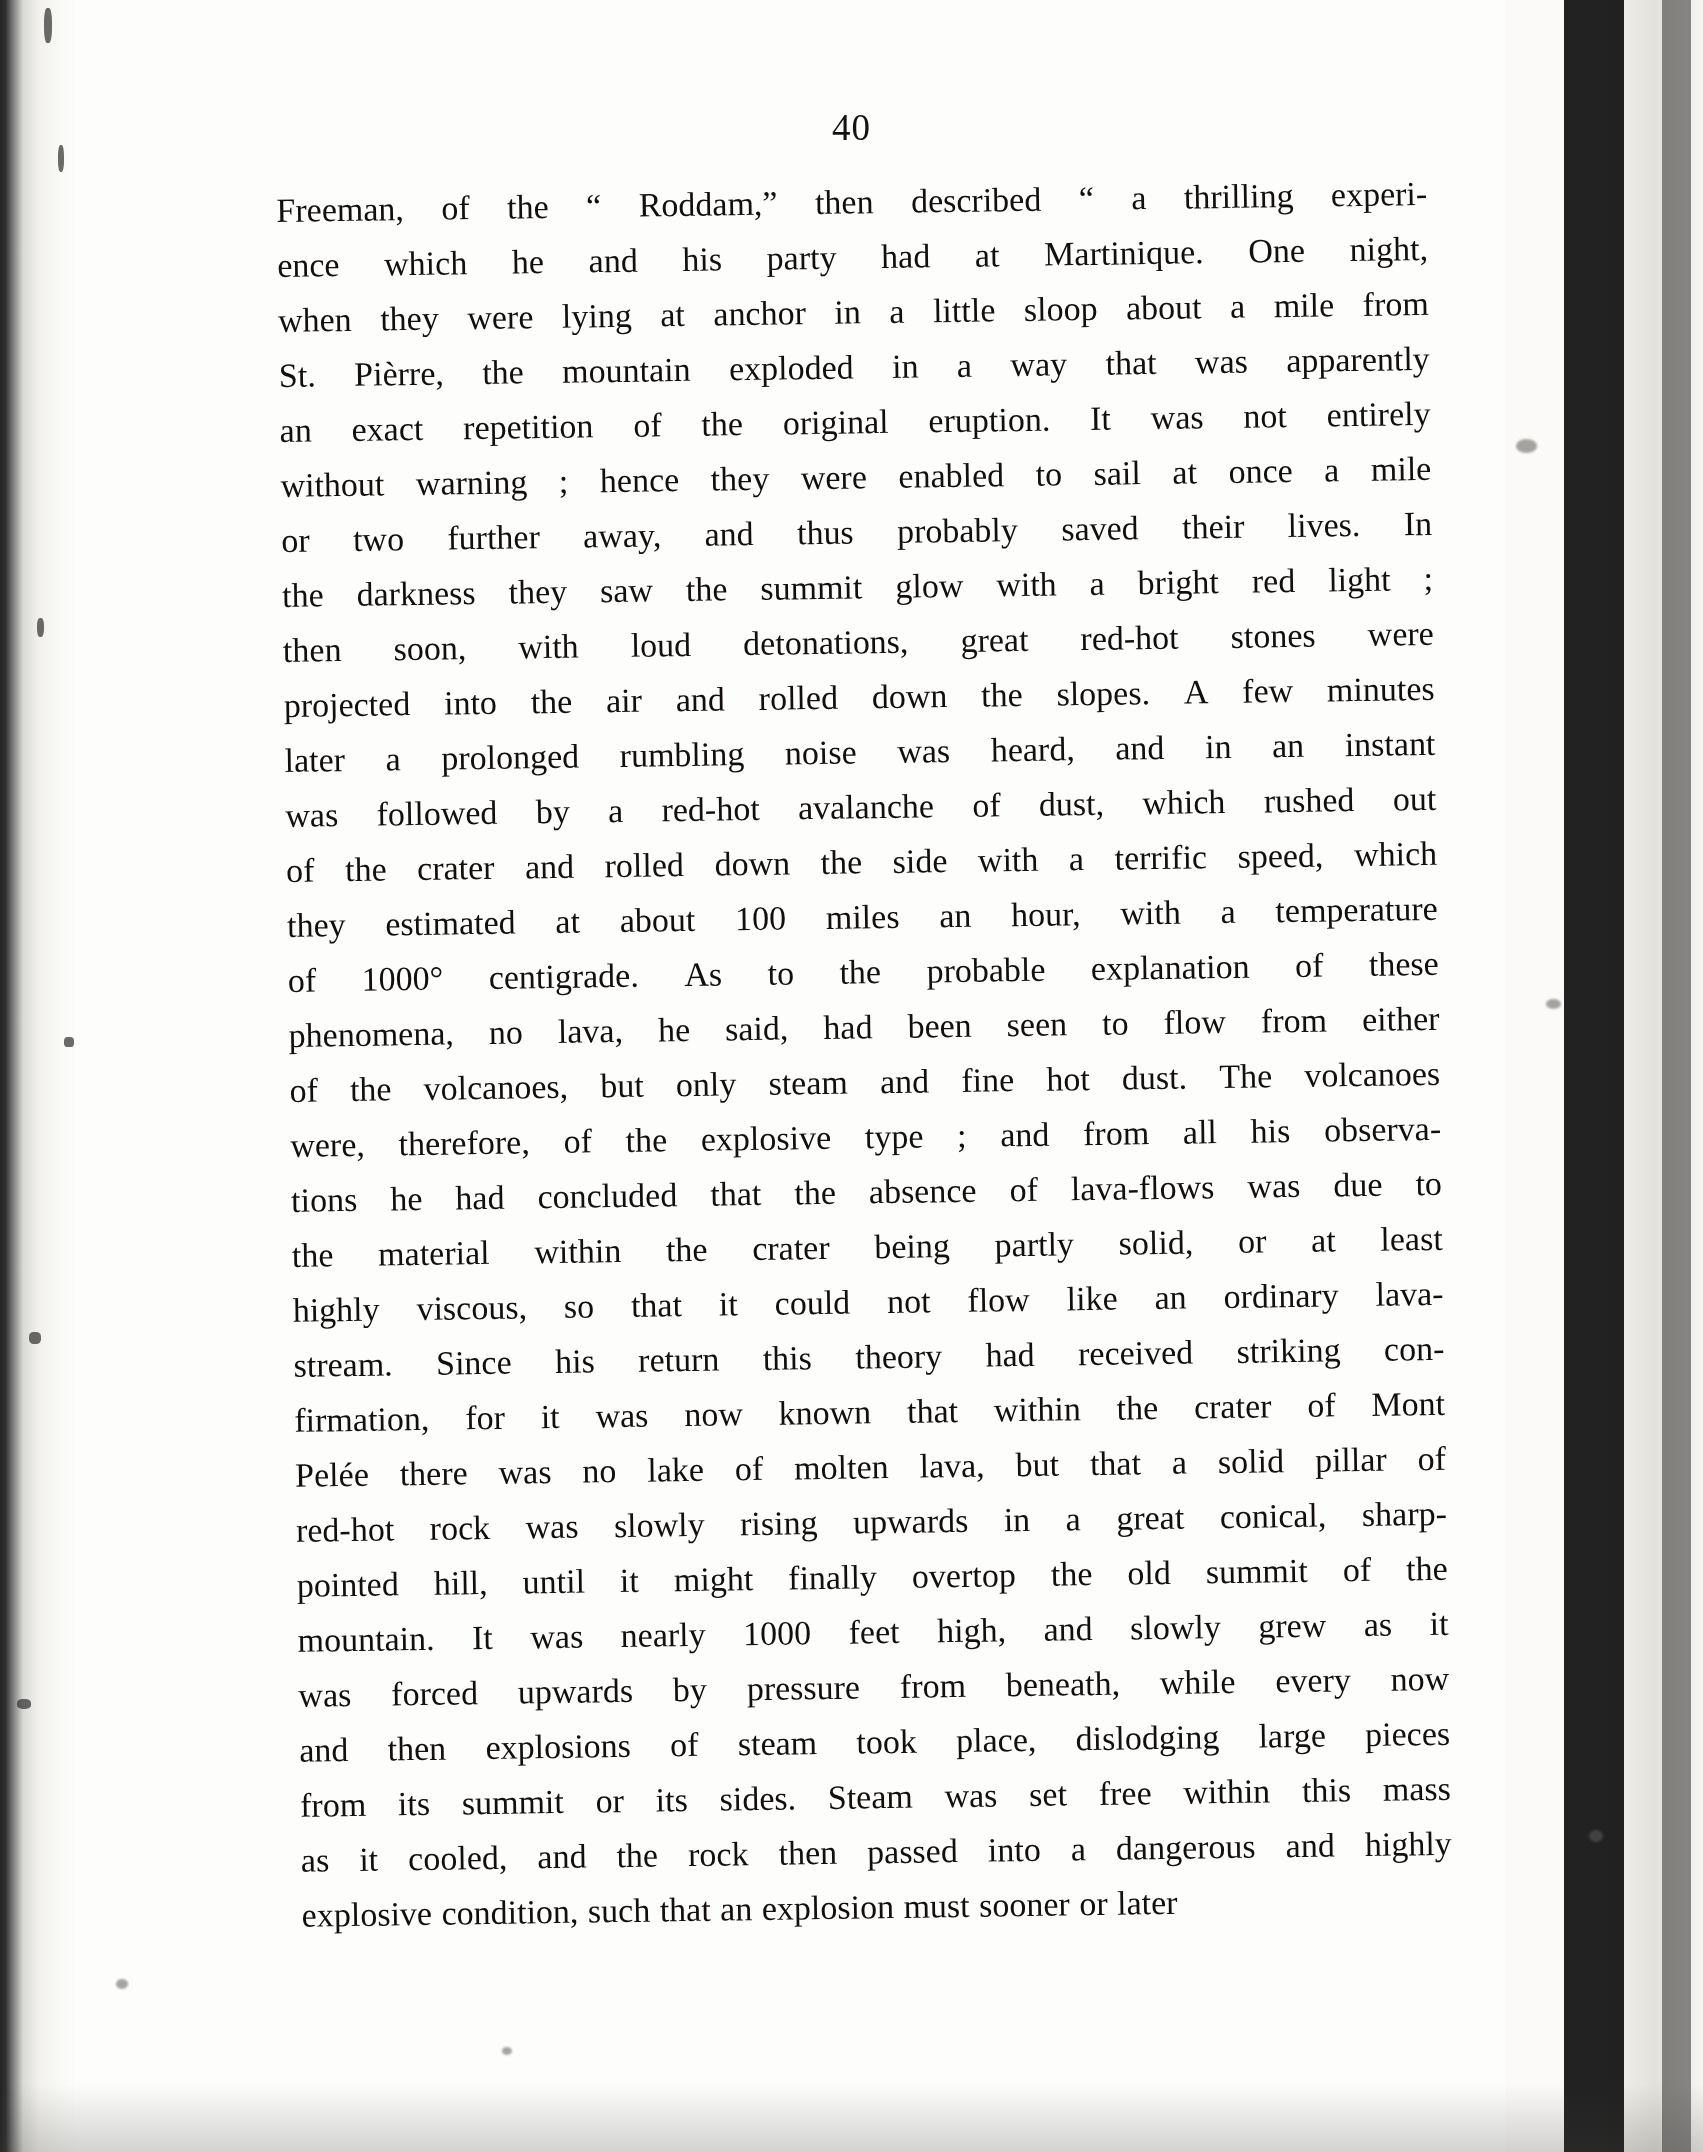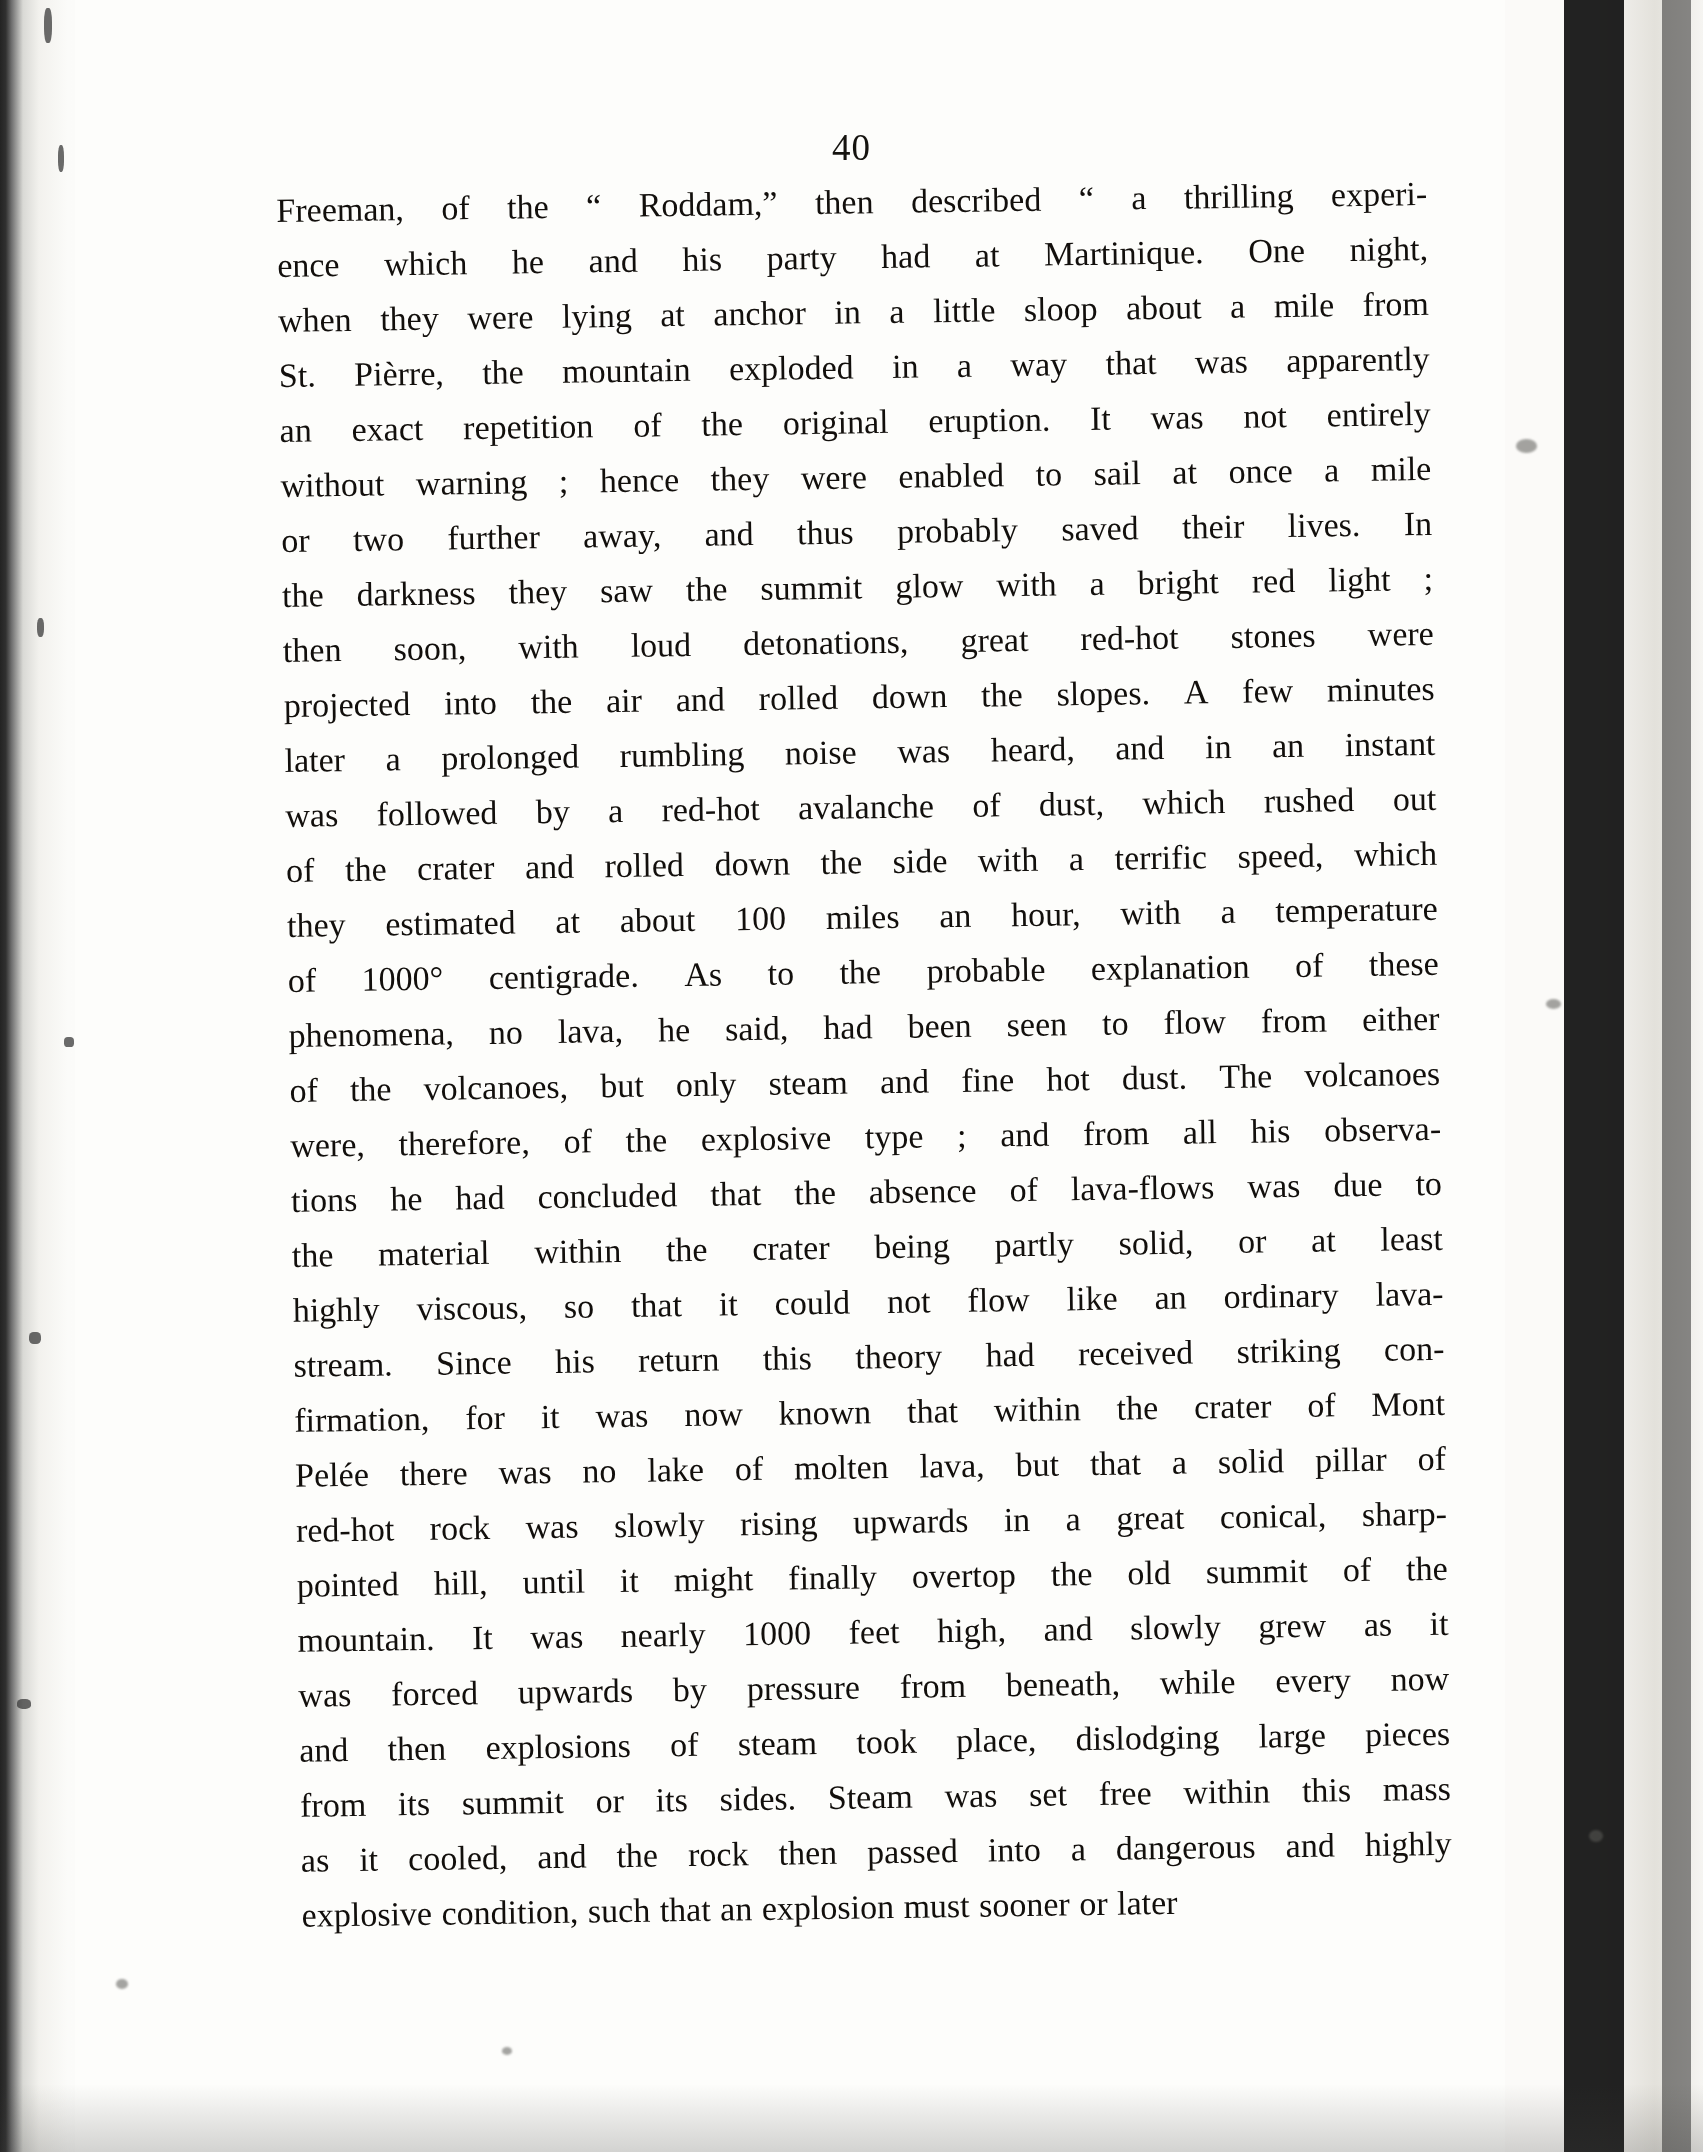--- a/index.html
+++ b/index.html
@@ -81,21 +81,20 @@
   
   .folio {
     position: absolute;
     top: 106px;
     left: 0;
     width: 1703px;
     text-align: center;
     font-size: 37px;
     letter-spacing: 1px;
     color: #15130f;
-    margin-top: 20px;
   }
   .body-block {
     position: absolute;
     left: 276px;
     top: 183px;
     width: 1151px;
     color: #120f0c;
     font-size: 34px;
     line-height: 55px;
     text-align: justify;

